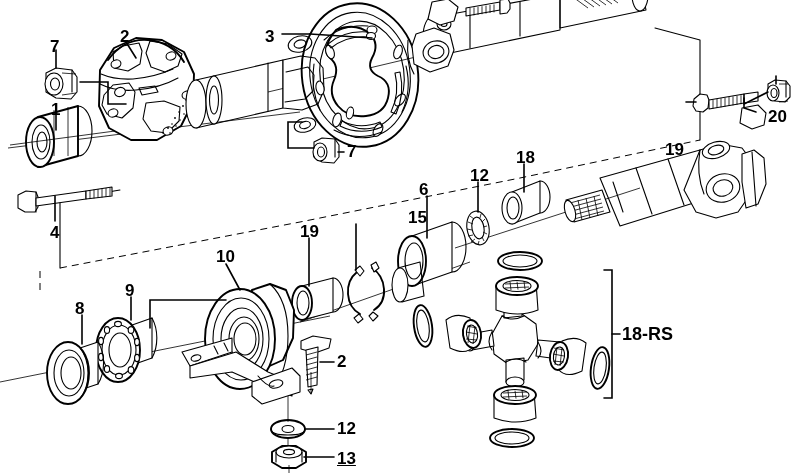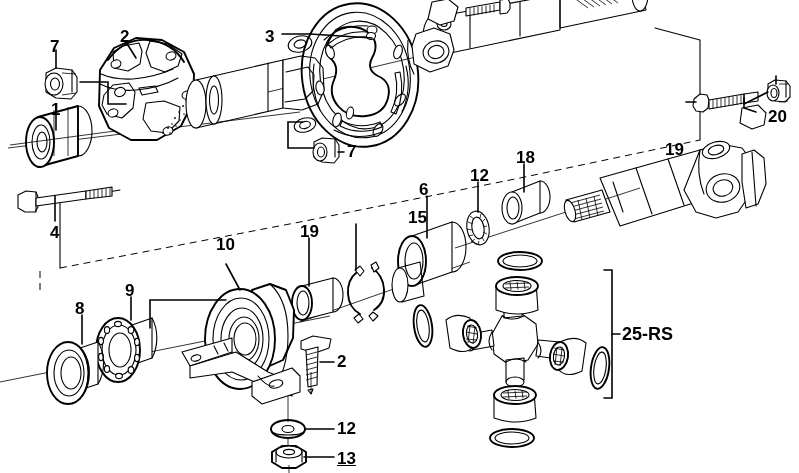--- a/index.html
+++ b/index.html
@@ -481,21 +481,21 @@
 <div class="lbl" style="left:51px;  top:101px;">1</div>
 <div class="lbl" style="left:347px; top:143px;">7</div>
 <div class="lbl" style="left:50px;  top:224px;">4</div>
 <div class="lbl" style="left:665px; top:93px;margin-top:48px;">19</div>
 <div class="lbl" style="left:768px; top:60px;margin-top:48px;">20</div>
 <div class="lbl" style="left:419px; top:181px;">6</div>
 <div class="lbl" style="left:470px; top:167px;">12</div>
 <div class="lbl" style="left:516px; top:149px;">18</div>
 <div class="lbl" style="left:300px; top:223px;">19</div>
 <div class="lbl" style="left:368px; top:209px;margin-left:40px;">15</div>
-<div class="lbl" style="left:216px; top:236px;">10</div>
+<div class="lbl" style="left:216px; top:248px;">10</div>
 <div class="lbl" style="left:125px; top:282px;">9</div>
 <div class="lbl" style="left:75px;  top:300px;">8</div>
 <div class="lbl" style="left:337px; top:353px;">2</div>
 <div class="lbl" style="left:337px; top:420px;">12</div>
 <div class="lbl" style="left:337px; top:450px;text-decoration:underline;">13</div>
-<div class="lbl big" style="left:622px; top:325px;">25-RS</div>
+<div class="lbl big" style="left:622px; top:325px;">18-RS</div>
 
 </div>
 
 </body></html>

